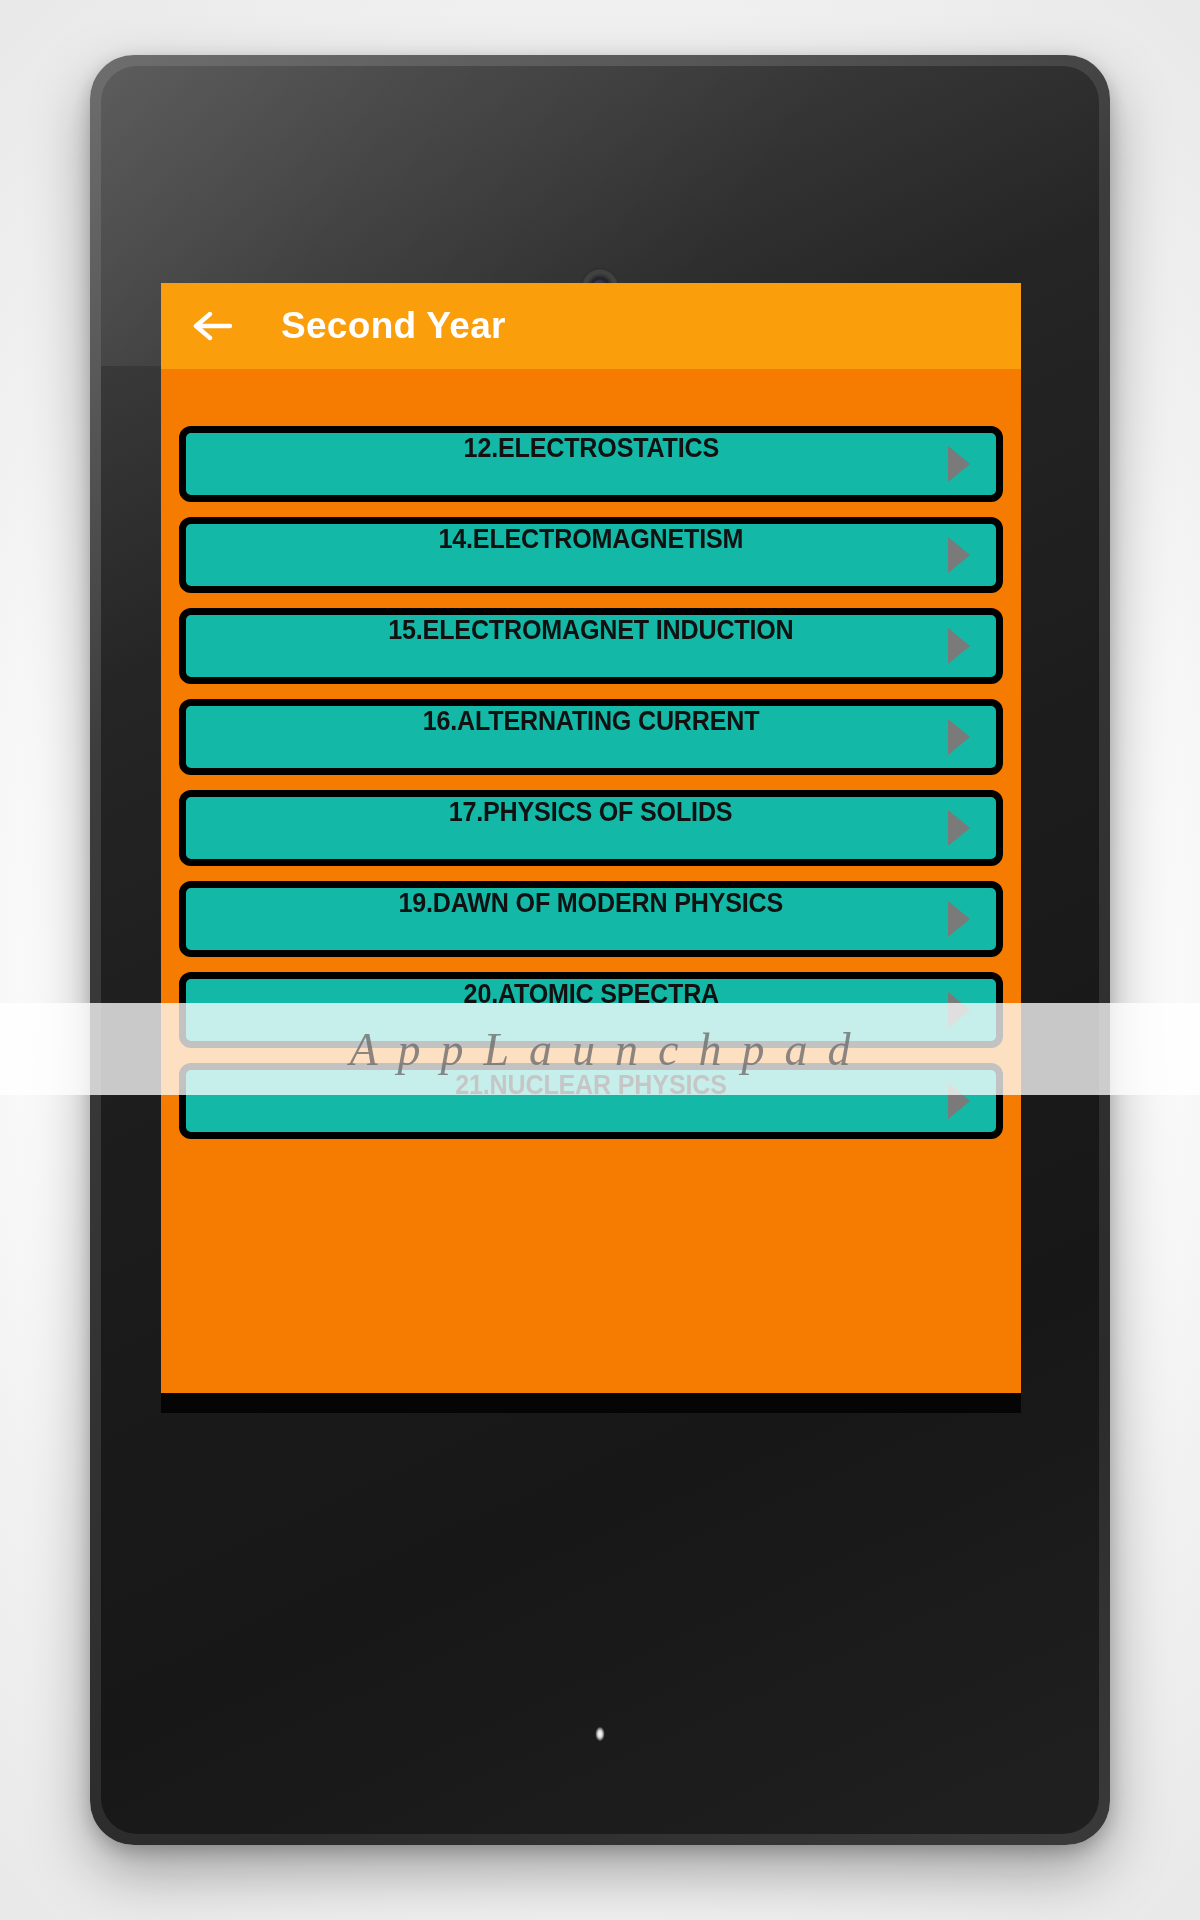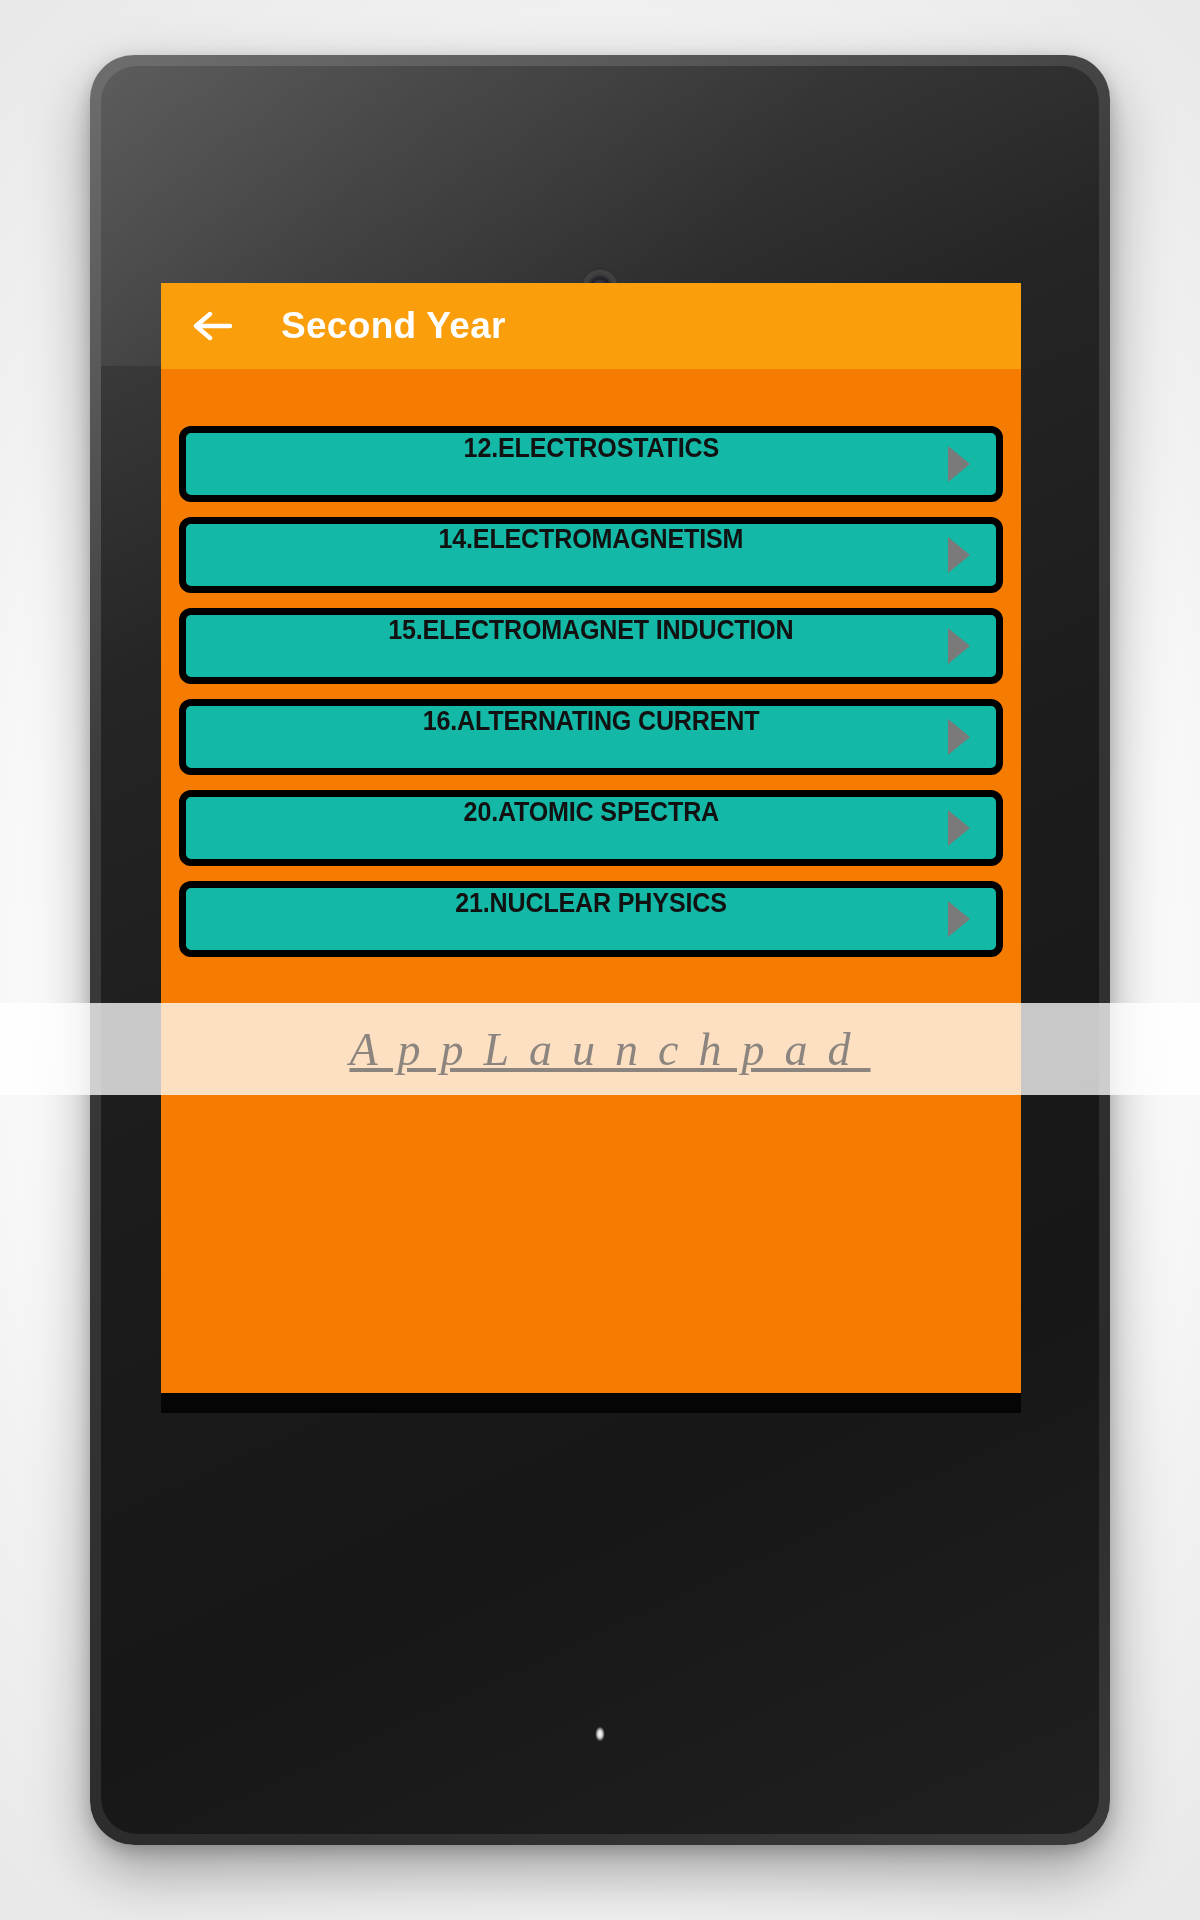--- a/index.html
+++ b/index.html
@@ -197,21 +197,20 @@
     z-index: 50;
   }
   #watermark-text {
     font-family: "Liberation Serif", serif;
     font-style: italic;
     font-size: 46px;
     letter-spacing: 20px;
     color: rgba(108,108,108,0.78);
     white-space: nowrap;
     text-indent: 20px;
-    text-decoration: underline;
   }
 </style>
 </head>
 <body>
 
 <div id="backdrop"></div>
 
 <div id="device">
   <div id="device-face">
     <div id="bezel-sheen"></div>
@@ -250,22 +249,30 @@
           <div class="chapter-row">
             <span class="chapter-label">15.ELECTROMAGNET INDUCTION</span>
             <span class="chapter-arrow"></span>
           </div>
 
           <div class="chapter-row">
             <span class="chapter-label">16.ALTERNATING CURRENT</span>
             <span class="chapter-arrow"></span>
           </div>
 
-
-
+          <div class="chapter-row">
+            <span class="chapter-label">17.PHYSICS OF SOLIDS</span>
+            <span class="chapter-arrow"></span>
+          </div>
+
+
+          <div class="chapter-row">
+            <span class="chapter-label">19.DAWN OF MODERN PHYSICS</span>
+            <span class="chapter-arrow"></span>
+          </div>
 
           <div class="chapter-row">
             <span class="chapter-label">20.ATOMIC SPECTRA</span>
             <span class="chapter-arrow"></span>
           </div>
 
           <div class="chapter-row">
             <span class="chapter-label">21.NUCLEAR PHYSICS</span>
             <span class="chapter-arrow"></span>
           </div>

